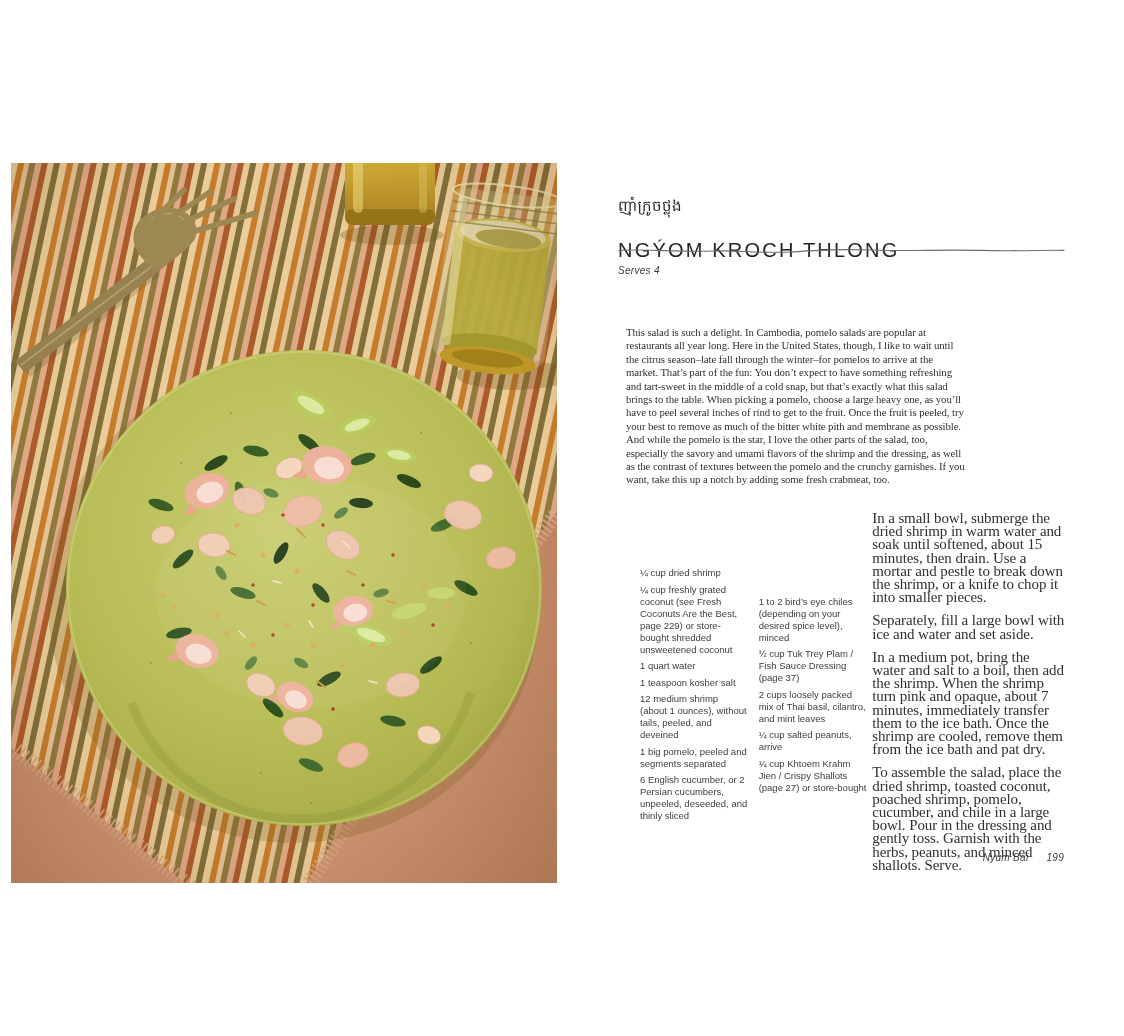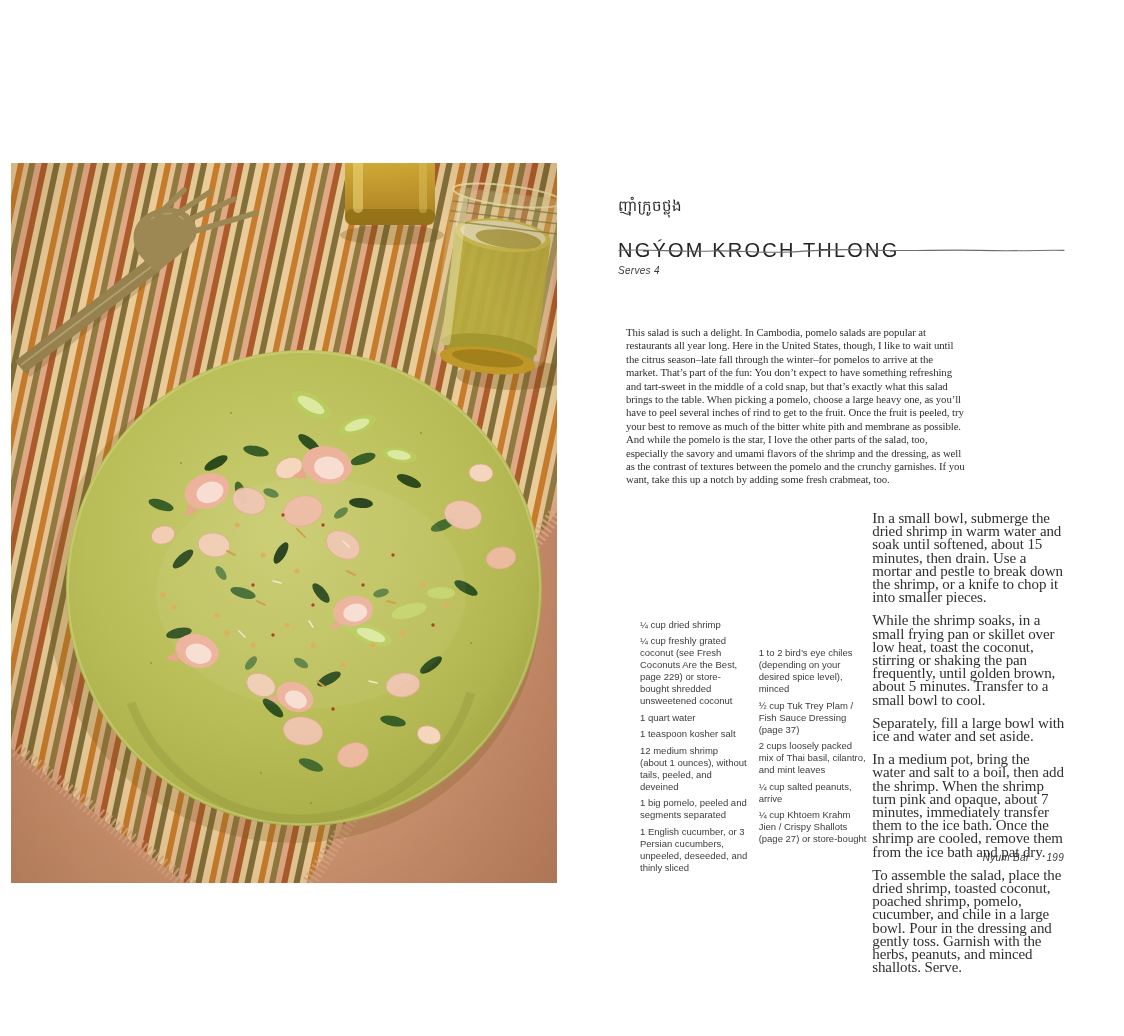--- a/index.html
+++ b/index.html
@@ -319,32 +319,31 @@
   <p class="intro">This salad is such a delight. In Cambodia, pomelo salads are popular at restaurants all year long. Here in the United States, though, I like to wait until the citrus season–late fall through the winter–for pomelos to arrive at the market. That’s part of the fun: You don’t expect to have something refreshing and tart-sweet in the middle of a cold snap, but that’s exactly what this salad brings to the table. When picking a pomelo, choose a large heavy one, as you’ll have to peel several inches of rind to get to the fruit. Once the fruit is peeled, try your best to remove as much of the bitter white pith and membrane as possible. And while the pomelo is the star, I love the other parts of the salad, too, especially the savory and umami flavors of the shrimp and the dressing, as well as the contrast of textures between the pomelo and the crunchy garnishes. If you want, take this up a notch by adding some fresh crabmeat, too.</p>
 
   <div class="cols">
     <div class="ing col1">
       <div class="ing-item">¼ cup dried shrimp</div>
       <div class="ing-item">¼ cup freshly grated coconut (see Fresh Coconuts Are the Best, page 229) or store-bought shredded unsweetened coconut</div>
       <div class="ing-item">1 quart water</div>
       <div class="ing-item">1 teaspoon kosher salt</div>
       <div class="ing-item">12 medium shrimp (about 1 ounces), without tails, peeled, and deveined</div>
       <div class="ing-item">1 big pomelo, peeled and segments separated</div>
-      <div class="ing-item">1 English cucumber, or 3 Persian cucumbers, unpeeled, deseeded, and thinly sliced</div>
+      <div class="ing-item">6 English cucumber, or 2 Persian cucumbers, unpeeled, deseeded, and thinly sliced</div>
     </div>
     <div class="ing col2">
       <div class="ing-item">1 to 2 bird’s eye chiles (depending on your desired spice level), minced</div>
       <div class="ing-item">½ cup Tuk Trey Plam / Fish Sauce Dressing (page 37)</div>
       <div class="ing-item">2 cups loosely packed mix of Thai basil, cilantro, and mint leaves</div>
       <div class="ing-item">¼ cup salted peanuts, arrive</div>
       <div class="ing-item">¼ cup Khtoem Krahm Jien / Crispy Shallots (page 27) or store-bought</div>
     </div>
     <div class="method">
       <p>In a small bowl, submerge the dried shrimp in warm water and soak until softened, about 15 minutes, then drain. Use a mortar and pestle to break down the shrimp, or a knife to chop it into smaller pieces.</p>
-      <p>While the shrimp soaks, in a small frying pan or skillet over low heat, toast the coconut, stirring or shaking the pan frequently, until golden brown, about 5 minutes. Transfer to a small bowl to cool.</p>
       <p>Separately, fill a large bowl with ice and water and set aside.</p>
       <p>In a medium pot, bring the water and salt to a boil, then add the shrimp. When the shrimp turn pink and opaque, about 7 minutes, immediately transfer them to the ice bath. Once the shrimp are cooled, remove them from the ice bath and pat dry.</p>
       <p>To assemble the salad, place the dried shrimp, toasted coconut, poached shrimp, pomelo, cucumber, and chile in a large bowl. Pour in the dressing and gently toss. Garnish with the herbs, peanuts, and minced shallots. Serve.</p>
     </div>
   </div>
 
   <div class="page-footer">
     <span class="book">Nyum Bai</span><span class="pagenum">199</span>
   </div>
 

